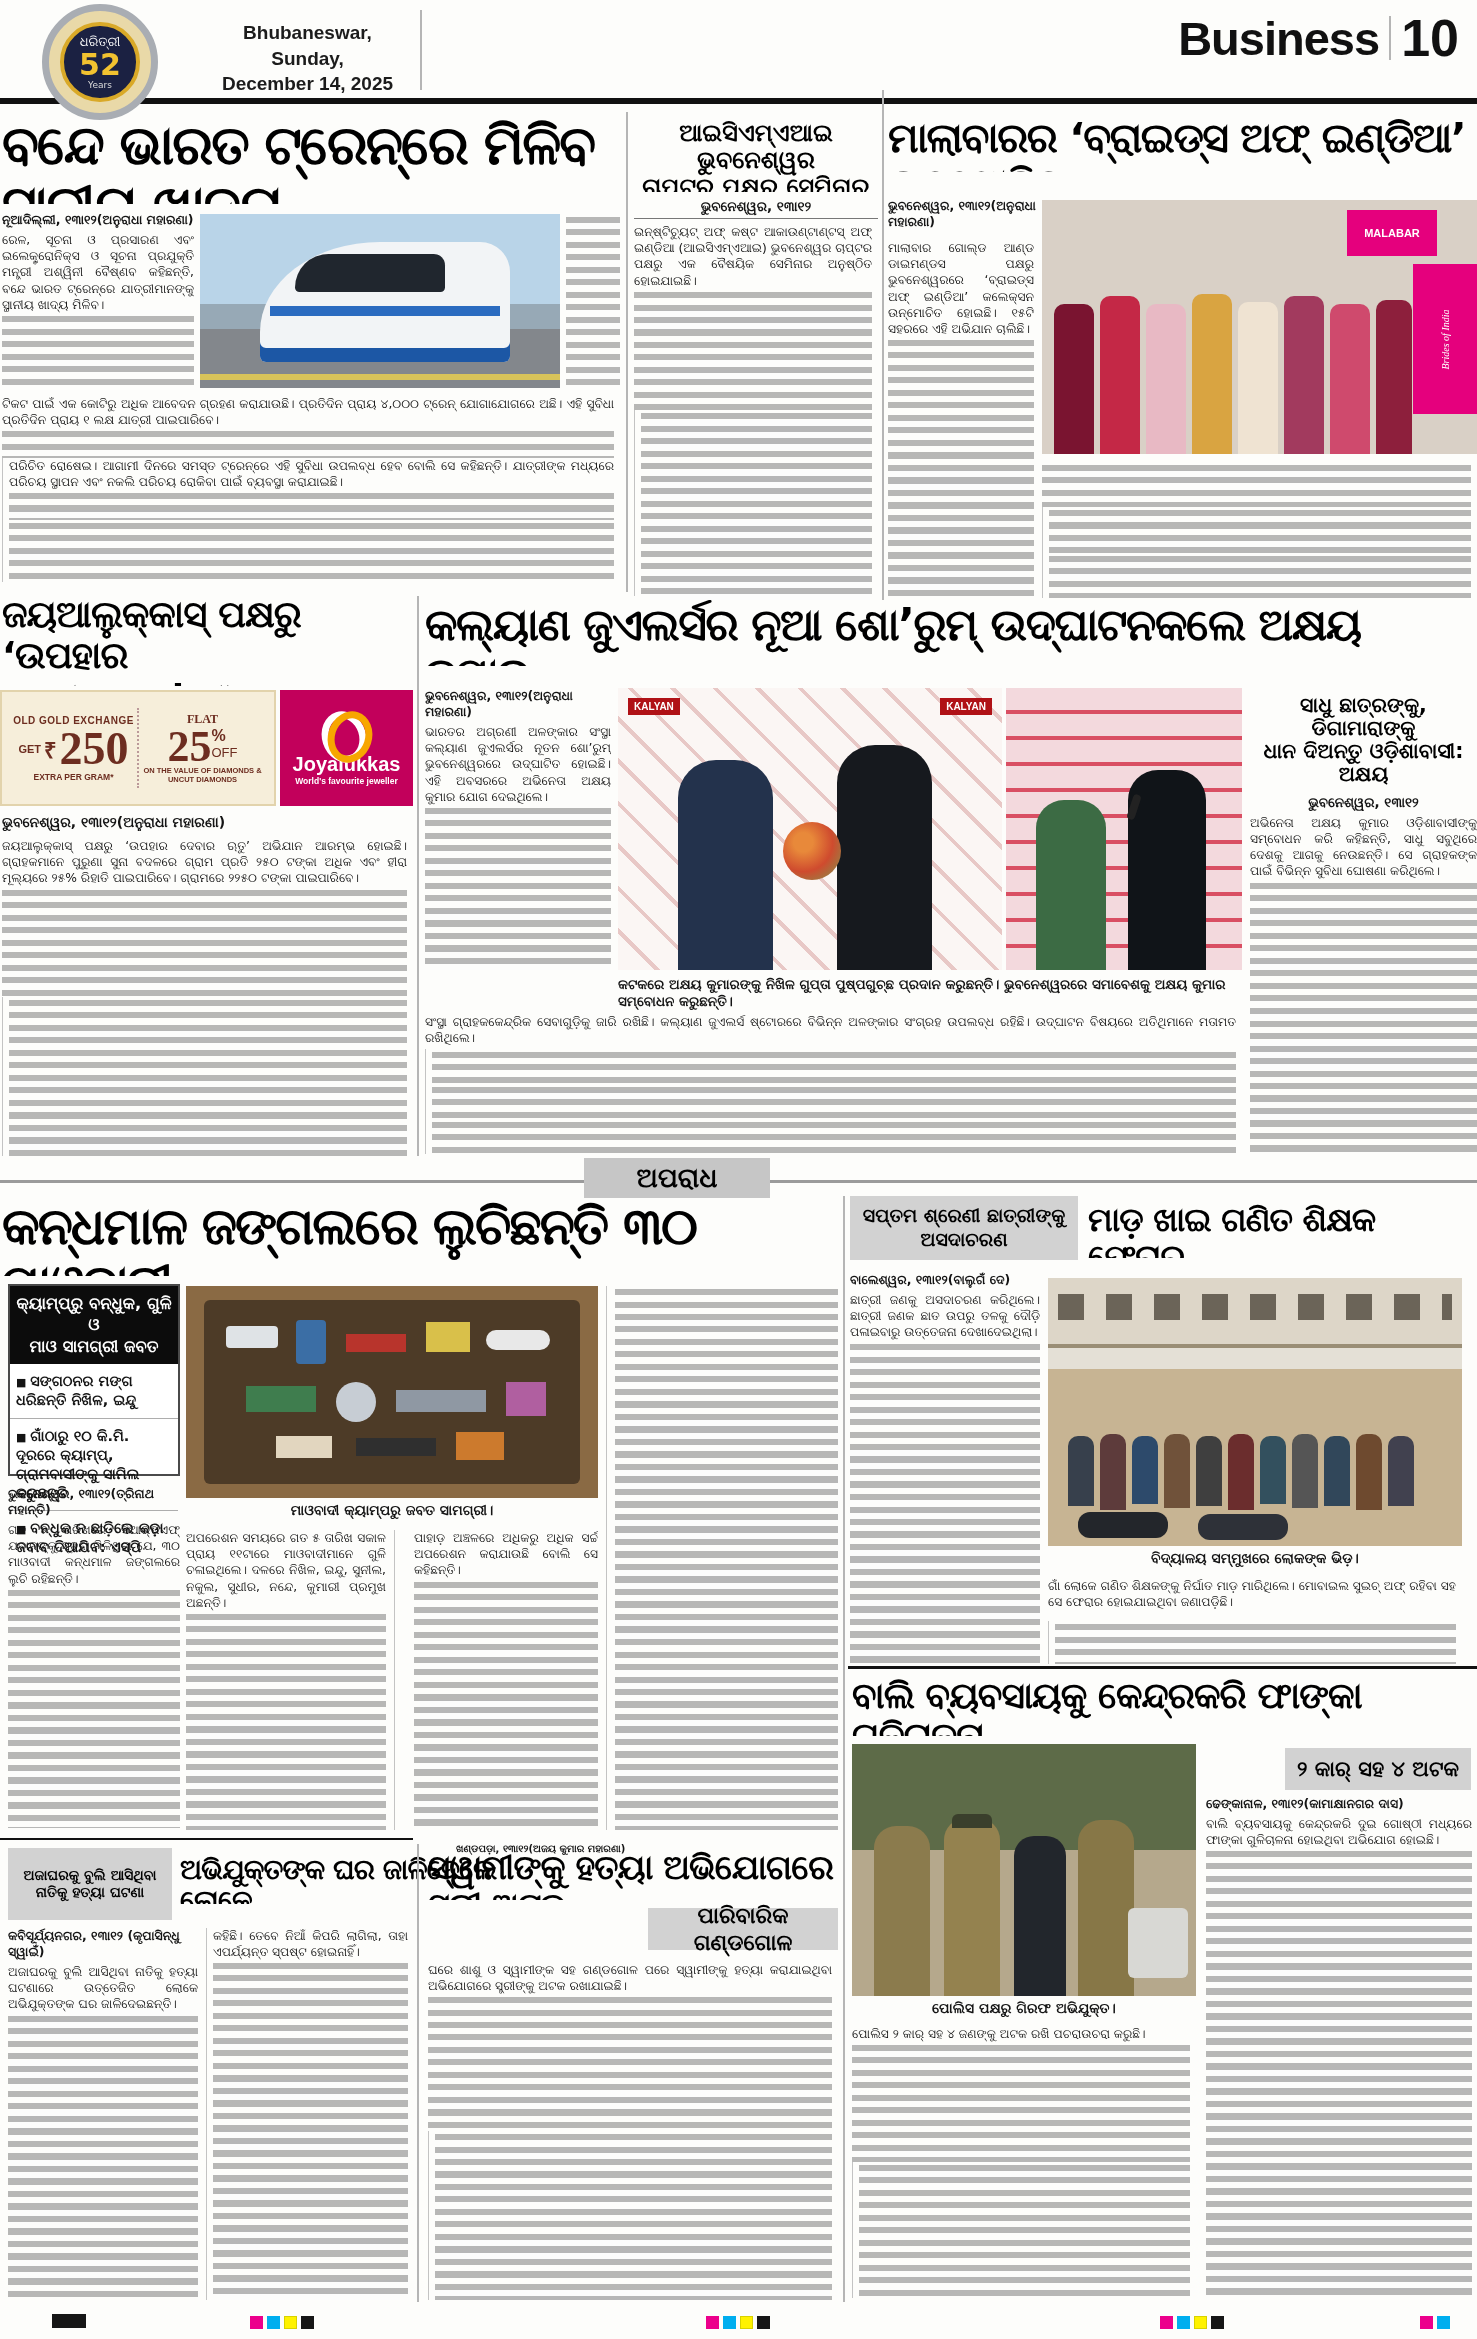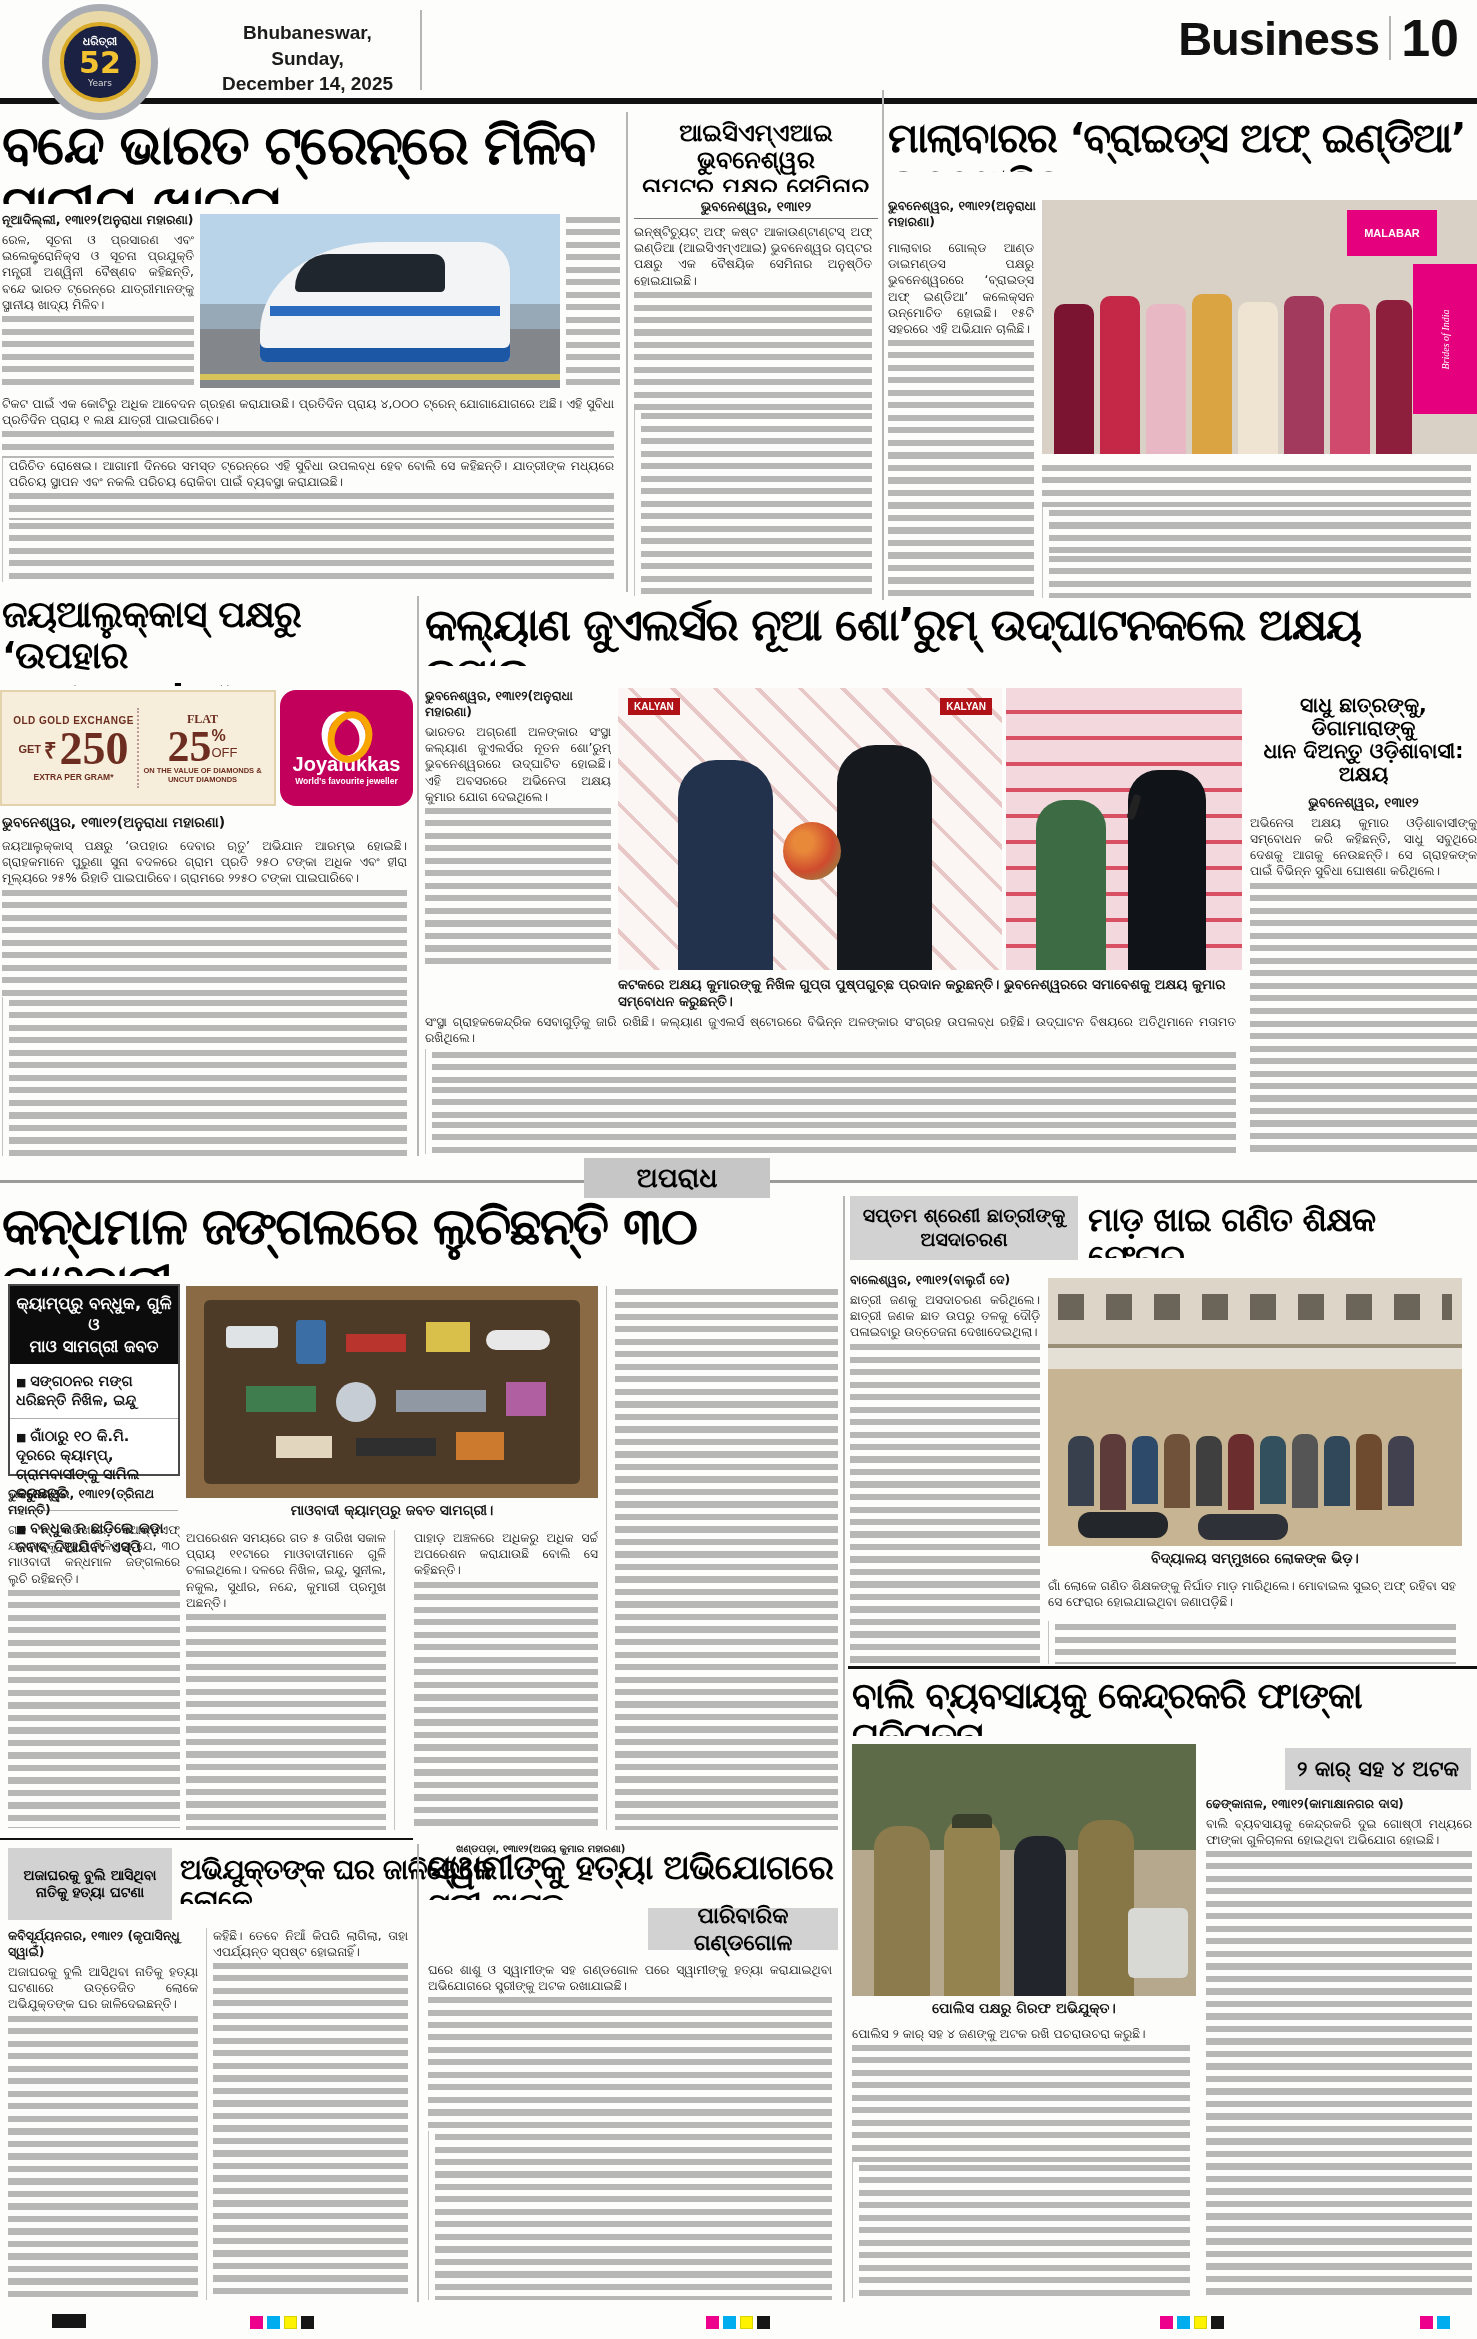--- a/index.html
+++ b/index.html
@@ -51,21 +51,21 @@
   .figure{position:absolute; border-radius:10px 10px 0 0;}
 </style>
 </head>
 <body>
 
 <div class="page">
 
   <div class="abs" style="left:0;top:0;width:1477px;height:100px;">
     <div class="abs logo-outer" style="left:42px;top:4px;width:116px;height:116px;z-index:5;">
       <div class="logo-inner">
-        <div style="font-size:11px;font-weight:700;">ଧରିତ୍ରୀ</div>
+        <div style="font-size:13px;font-weight:400;">ଧରିତ୍ରୀ</div>
         <div style="font-size:30px;font-weight:700;color:#f2c230;line-height:1;">52</div>
         <div style="font-size:9px;color:#ddd;">Years</div>
       </div>
     </div>
     <div class="abs latin" style="left:205px;top:20px;width:205px;text-align:center;font-weight:700;font-size:19px;line-height:1.35;color:#1c1c1c;">
       <div>Bhubaneswar, Sunday,</div>
       <div>December 14, 2025</div>
     </div>
     <div class="abs vrule" style="left:420px;top:10px;height:80px;"></div>
     <div class="abs latin" style="right:18px;top:8px;display:flex;align-items:center;gap:10px;">
@@ -177,21 +177,21 @@
         <div style="display:flex;align-items:flex-start;justify-content:center;">
           <span style="font-size:44px;font-weight:700;line-height:.9;font-family:'Liberation Serif',serif;">25</span>
           <span style="display:flex;flex-direction:column;align-items:flex-start;">
             <span style="font-size:16px;font-weight:700;">%</span>
             <span style="font-size:13px;font-weight:400;">OFF</span>
           </span>
         </div>
         <div style="font-size:7.5px;font-weight:700;">ON THE VALUE OF DIAMONDS &amp; UNCUT DIAMONDS</div>
       </div>
     </div>
-    <div class="jl-box" style="width:133px;height:116px;border-radius:16px;">
+    <div class="jl-box" style="width:133px;height:116px;">
       <div class="jl-ribbon"></div>
       <div class="latin" style="font-size:20px;font-weight:700;margin-top:2px;">Joyalukkas</div>
       <div class="latin" style="font-size:8.5px;font-weight:700;">World's favourite jeweller</div>
     </div>
   </div>
   <div class="abs dl" style="left:2px;top:814px;font-size:14px;">ଭୁବନେଶ୍ୱର, ୧୩ା୧୨(ଅନୁରାଧା ମହାରଣା)</div>
   <div class="abs colset" style="left:2px;top:838px;width:411px;height:318px;">
     <div class="ncol">
         <p class="snip">ଜୟଆଲୁକ୍କାସ୍ ପକ୍ଷରୁ ‘ଉପହାର ଦେବାର ଋତୁ’ ଅଭିଯାନ ଆରମ୍ଭ ହୋଇଛି। ଗ୍ରାହକମାନେ ପୁରୁଣା ସୁନା ବଦଳରେ ଗ୍ରାମ ପ୍ରତି ୨୫୦ ଟଙ୍କା ଅଧିକ ଏବଂ ହୀରା ମୂଲ୍ୟରେ ୨୫% ରିହାତି ପାଇପାରିବେ। ଗ୍ରାମରେ ୨୨୫୦ ଟଙ୍କା ପାଇପାରିବେ।</p>
         <div class="tf"></div>

